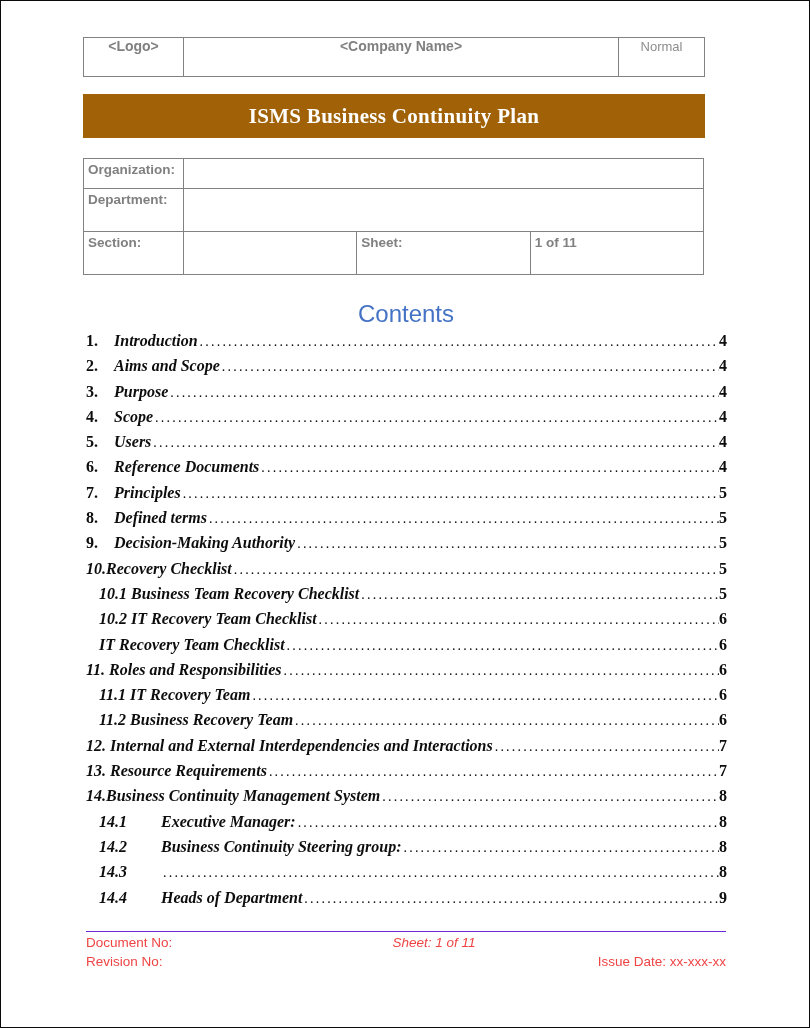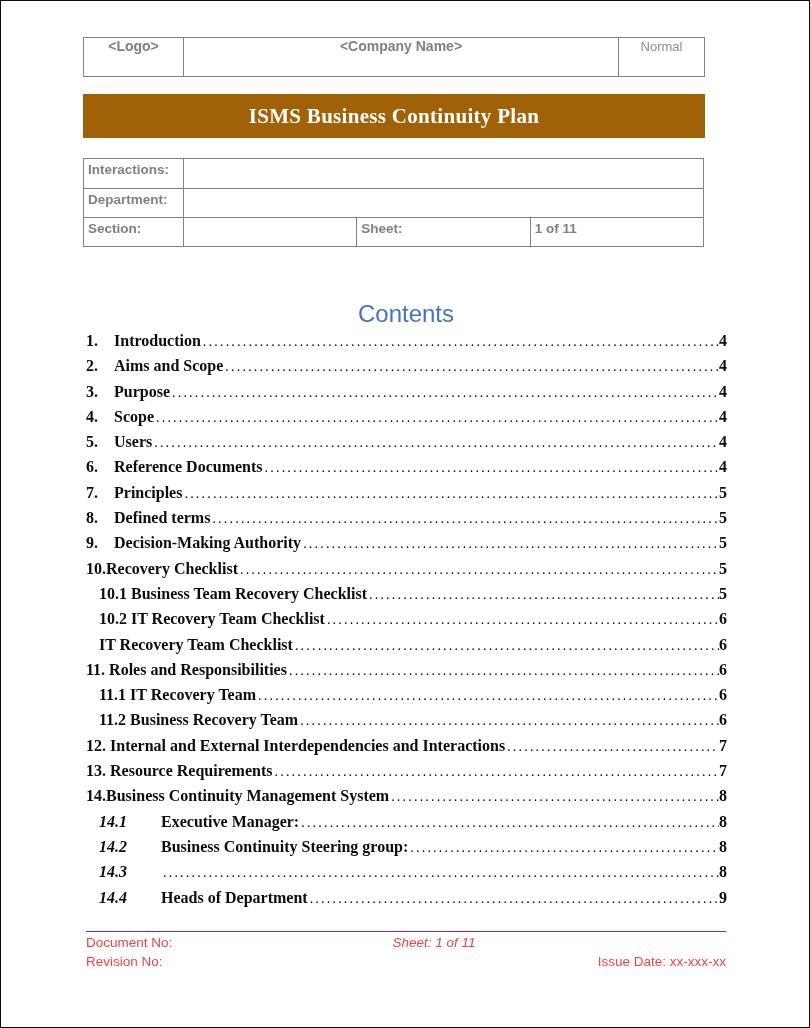--- a/index.html
+++ b/index.html
@@ -41,40 +41,40 @@
   .info-table {
     position: absolute; left: 82px; top: 157px; width: 621px;
     border-collapse: collapse; table-layout: fixed;
   }
   .info-table td {
     border: 1px solid #828282; vertical-align: top;
     color: #808080; font-size: 13.5px; font-weight: bold;
     padding: 3px 4px 0 4px;
   }
   .info-table tr.r1 td { height: 30px; }
-  .info-table tr td { height: 29px; }
+  .info-table tr td { height: 43px; }
   .ic-label { width: 100px; } .ic-sheetlbl { width: 74px; } .ic-sheetval { width: 83px; }
 
   
   .contents-heading {
     position: absolute; left: 85px; top: 299px; width: 640px;
     text-align: center; color: #4472c4; font-size: 24px; font-weight: normal;
   }
   .toc {
     position: absolute; left: 85px; top: 331px; width: 641px;
     font-family: "Liberation Serif", "DejaVu Serif", serif;
     font-weight: bold; font-size: 16px; color: #0d0d0d;
   }
   .toc-row { display: flex; align-items: baseline; height: 25.3px; cursor: pointer; }
   .toc-num { flex: none; }
   .num-tab .toc-num { width: 28px; }
   .sub { padding-left: 13px; }
   .sub-num-tab { padding-left: 13px; }
   .sub-num-tab .toc-num { width: 62px; font-style: italic; }
-  .toc-text { flex: none; white-space: nowrap; }
+  .toc-text { flex: none; white-space: nowrap; font-style: italic; }
   .toc-dots {
     flex: 1 1 auto; overflow: hidden; white-space: nowrap;
     font-weight: normal; font-size: 14px; letter-spacing: 2.2px;
     margin-left: 2px;
   }
   .toc-page { flex: none; }
 
   
   .page-footer {
     position: absolute; left: 85px; top: 930px; width: 640px;
@@ -99,21 +99,21 @@
 </tbody>
   </table>
 
 <div class="title-bar">
   <span>ISMS Business Continuity Plan</span>
 </div>
 
 <table class="info-table">
   <tbody>
       <tr class="r1">
-    <td class="ic-label">Interactions:</td>
+    <td class="ic-label">Organization:</td>
     <td colspan="3"></td>
   </tr>
   <tr>
     <td class="ic-label">Department:</td>
     <td colspan="3"></td>
   </tr>
   <tr>
     <td class="ic-label">Section:</td>
     <td></td>
     <td class="ic-sheetlbl">Sheet:</td>

